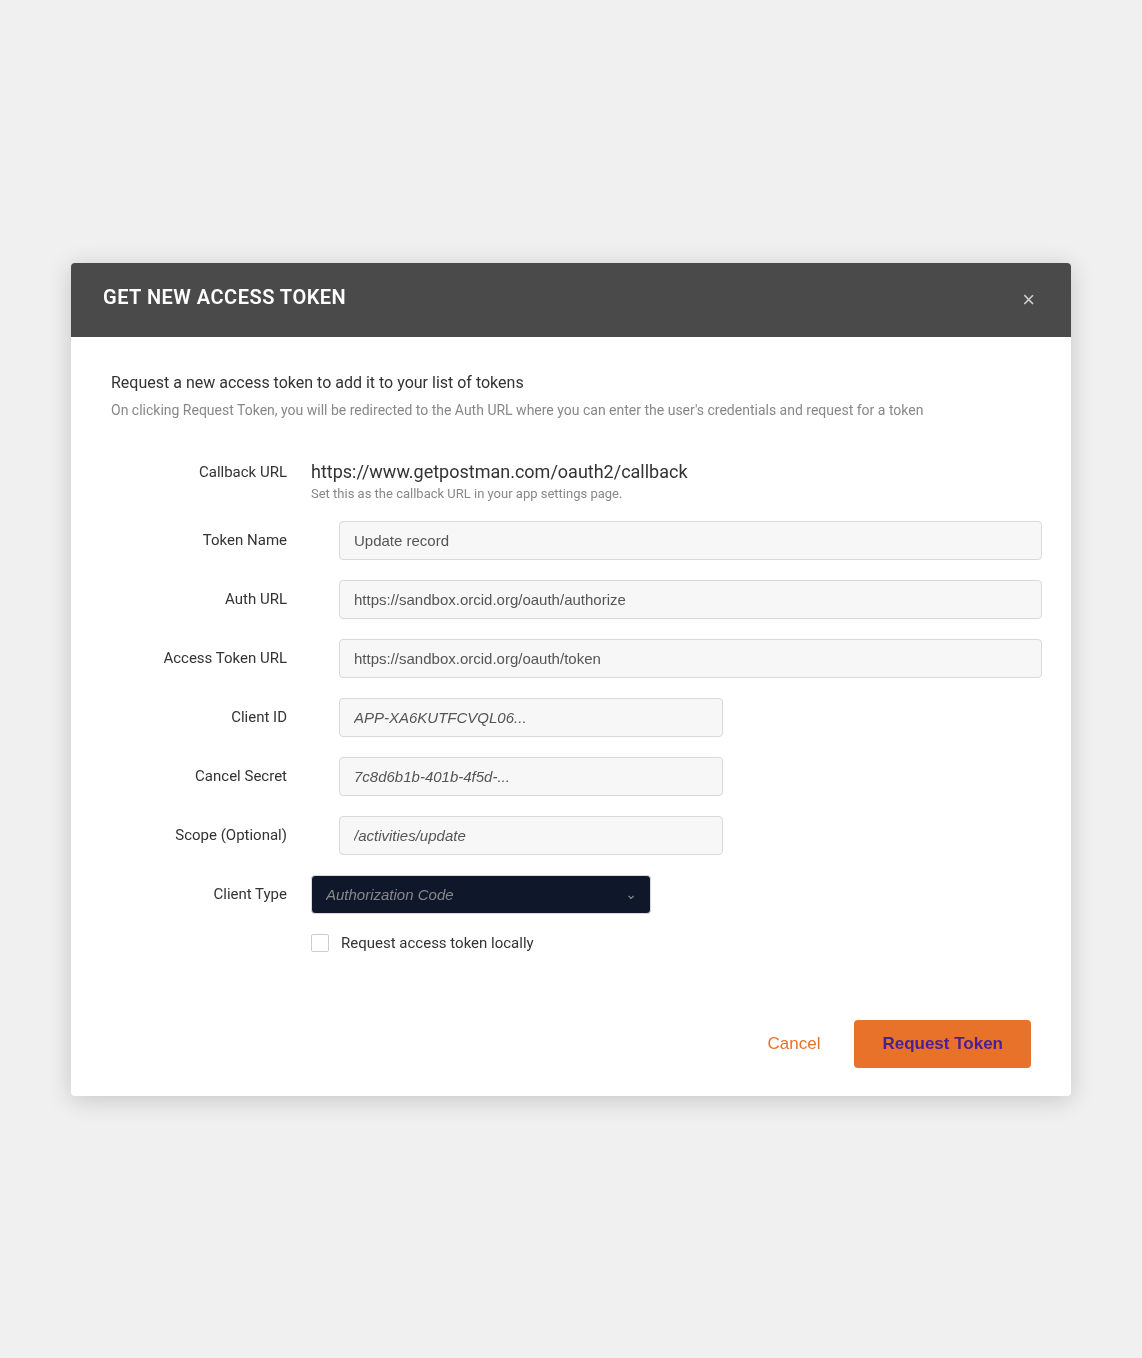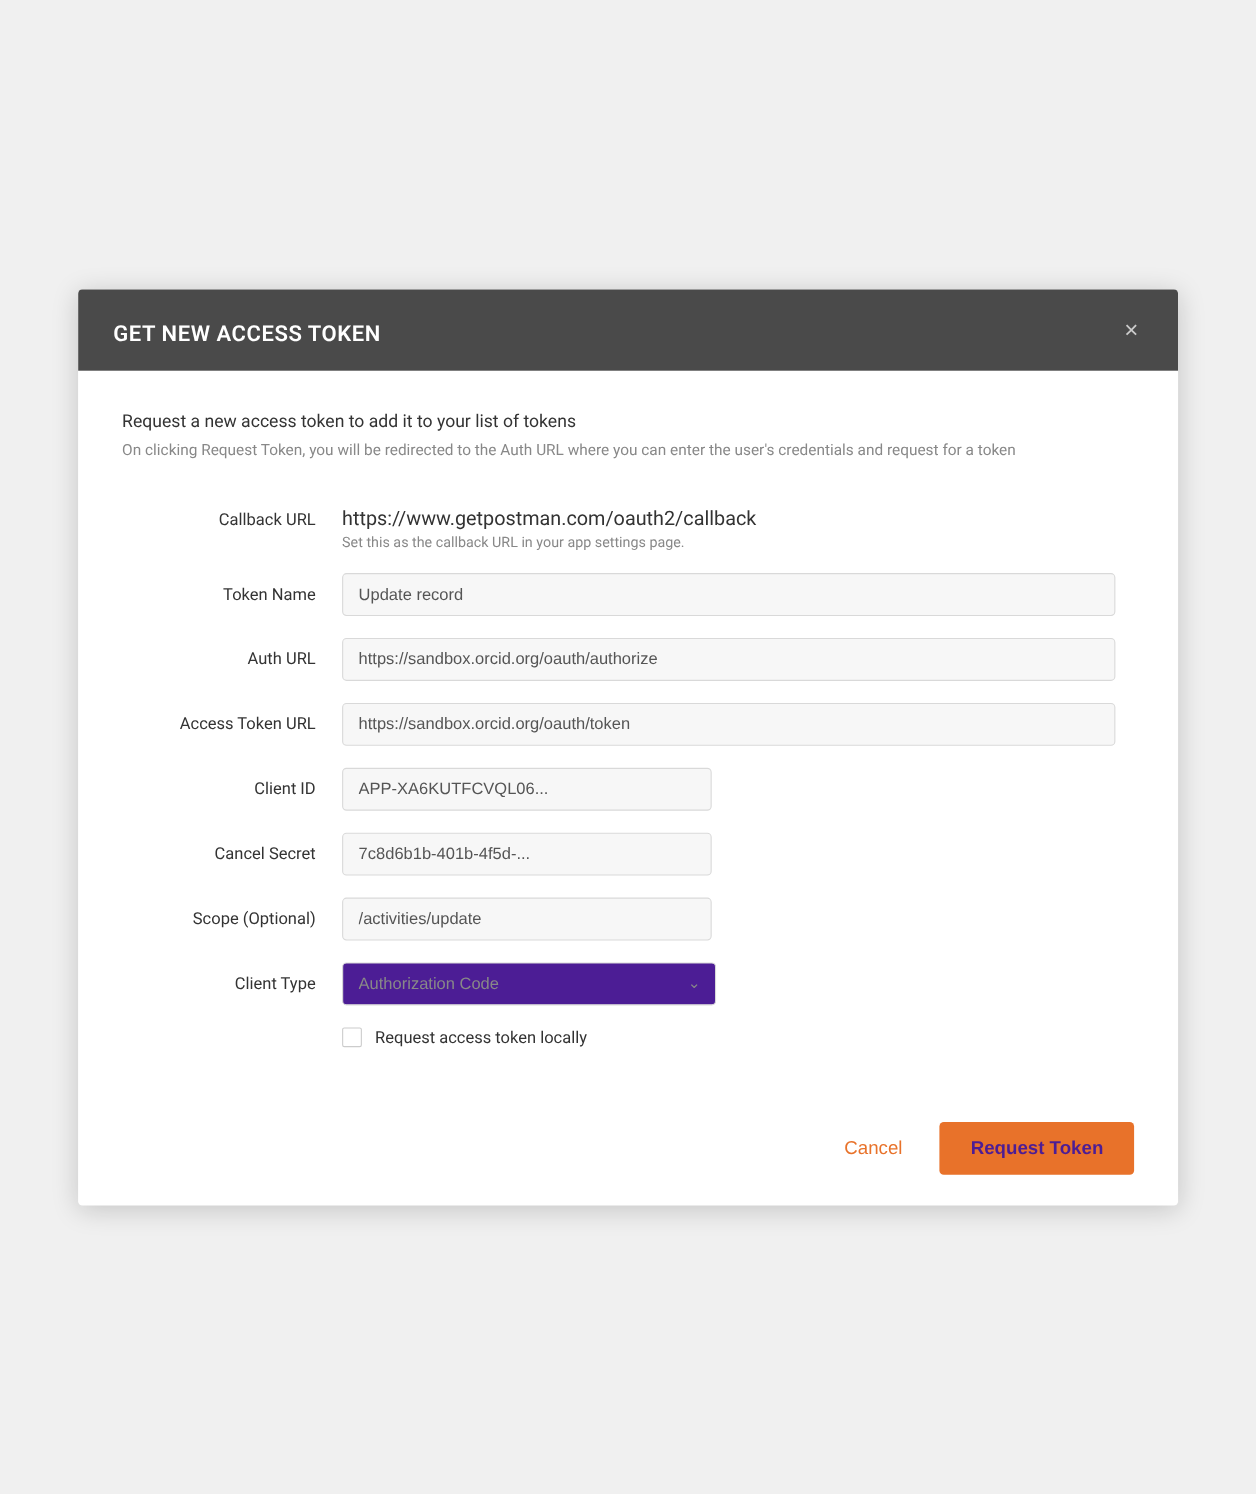--- a/index.html
+++ b/index.html
@@ -22,21 +22,21 @@
       background: #ffffff;
       border-radius: 4px;
       overflow: hidden;
       box-shadow: 0 4px 24px rgba(0,0,0,0.18);
     }
 
     .modal-header {
       background: #4a4a4a;
       padding: 22px 32px;
       display: flex;
-      align-items: flex-end;
+      align-items: flex-start;
       justify-content: space-between;
     }
 
     .modal-title {
       color: #ffffff;
       font-size: 20px;
       font-weight: 600;
       letter-spacing: 0.5px;
     }
 
@@ -114,44 +114,47 @@
 
     .form-input {
       width: 100%;
       padding: 10px 14px;
       border: 1px solid #d9d9d9;
       border-radius: 4px;
       font-size: 15px;
       color: #555555;
       background: #f7f7f7;
       outline: none;
+      margin-left: 28px;
     }
 
     .form-input-short {
-      width: 336px;
+      width: 384px;
+      font-style: italic;
     }
 
     .form-select-wrapper {
       position: relative;
       width: 340px;
       display: inline-block;
     }
 
     .form-select {
       width: 100%;
       padding: 10px 40px 10px 14px;
       border: 1px solid #d9d9d9;
       border-radius: 4px;
       font-size: 15px;
       color: #888888;
-      background: #4c1d95;
+      background: #0f172a;
       appearance: none;
       -webkit-appearance: none;
       cursor: pointer;
       outline: none;
+      font-style: italic;
     }
 
     .select-arrow {
       position: absolute;
       right: 14px;
       top: 50%;
       transform: translateY(-50%);
       color: #888888;
       pointer-events: none;
       font-size: 14px;

